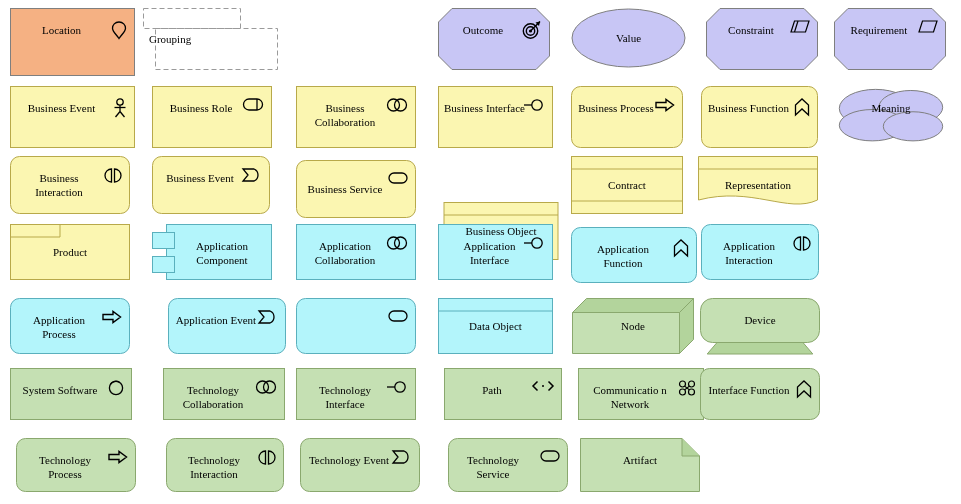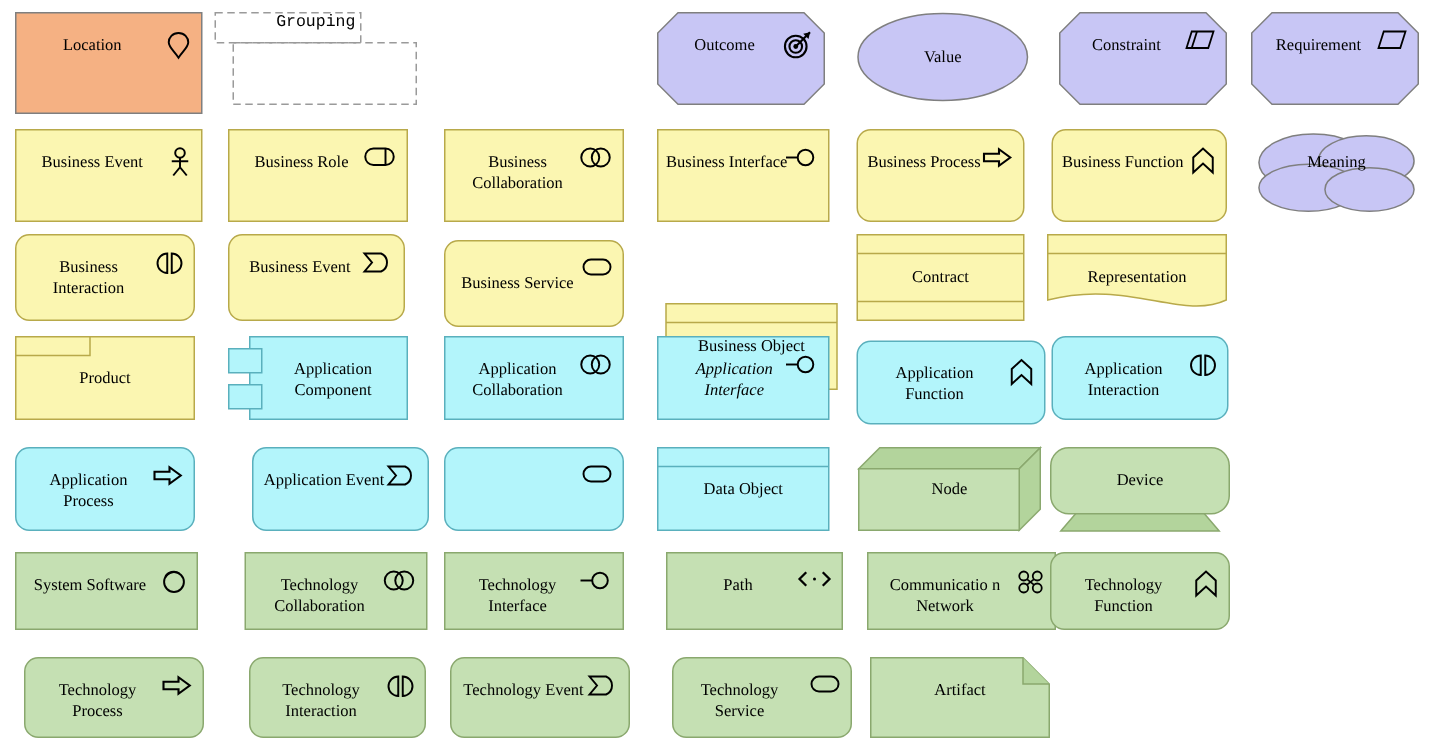--- a/index.html
+++ b/index.html
@@ -43,21 +43,21 @@
         <svg width="16" height="20">
           <path d="M8,2 C4,2 1.5,5 1.5,8.2 C1.5,11.5 5,14 8,18.5 C11,14 14.5,11.5 14.5,8.2 C14.5,5 12,2 8,2 Z" fill="none" stroke="#000000" stroke-width="1.3"></path>
         </svg>
       </div>
     </div>
     <div class="el" style="left: 143px; top: 8px; width: 135px; height: 62px;">
       <svg class="elbox" width="135" height="62" viewBox="0 0 135 62">
         <rect x="0.5" y="0.5" width="97" height="20" fill="none" stroke="#9a9a9a" stroke-width="1" stroke-dasharray="5,3"></rect>
         <rect x="12.5" y="20.5" width="122" height="41" fill="none" stroke="#9a9a9a" stroke-width="1" stroke-dasharray="5,3"></rect>
       </svg>
-      <div class="label" style="top:0;text-align:center;padding-left:6px;font-family:Liberation Mono, monospace;">Grouping</div>
+      <div class="label" style="top:24px;text-align:left;padding-left:6px;">Grouping</div>
     </div>
     <div class="el" style="left: 438px; top: 8px; width: 112px; height: 62px;">
       <svg class="elbox" width="112" height="62" viewBox="0 0 112 62">
         <polygon points="14,0.5 98,0.5 111.5,14 111.5,48 98,61.5 14,61.5 0.5,48 0.5,14" fill="#c8c6f5" stroke="#7f7f7f" stroke-width="1"></polygon>
       </svg>
       <div class="label top" style="padding-left:6px;padding-right:28px;">Outcome</div>
       <div class="ico" style="right:8px;top:12px;">
         <svg width="20" height="20">
           <circle cx="8.5" cy="11" r="7.2" fill="none" stroke="#000000" stroke-width="1.4"></circle>
           <circle cx="8.5" cy="11" r="4.2" fill="none" stroke="#000000" stroke-width="1.4"></circle>
@@ -260,21 +260,21 @@
         <svg width="22" height="14">
           <circle cx="7.5" cy="7" r="6" fill="none" stroke="#000000" stroke-width="1.3"></circle>
           <circle cx="14.5" cy="7" r="6" fill="none" stroke="#000000" stroke-width="1.3"></circle>
         </svg>
       </div>
     </div>
     <div class="el" style="left: 438px; top: 224px; width: 115px; height: 56px;">
       <svg class="elbox" width="115" height="56" viewBox="0 0 115 56">
         <rect x="0.5" y="0.5" width="114" height="55" fill="#b3f5fb" stroke="#5ab0bd" stroke-width="1"></rect>
       </svg>
-      <div class="label top" style="padding-left:6px;padding-right:18px;font-style:italic;">Application Interface</div>
+      <div class="label top" style="padding-left:6px;padding-right:18px;">Application Interface</div>
       <div class="ico" style="right:8px;top:12px;">
         <svg width="22" height="14">
           <line x1="1" y1="7" x2="9" y2="7" stroke="#000000" stroke-width="1.3"></line>
           <circle cx="14" cy="7" r="5.2" fill="none" stroke="#000000" stroke-width="1.3"></circle>
         </svg>
       </div>
     </div>
     <div class="el" style="left: 571px; top: 227px; width: 126px; height: 56px;">
       <svg class="elbox" width="126" height="56" viewBox="0 0 126 56">
         <rect x="0.5" y="0.5" width="125" height="55" rx="9" ry="9" fill="#b3f5fb" stroke="#5ab0bd" stroke-width="1"></rect>
@@ -414,21 +414,21 @@
           <circle cx="13.5" cy="12" r="3" fill="none" stroke="#000000" stroke-width="1.2"></circle>
           <line x1="6.6" y1="6.1" x2="11.4" y2="9.9" stroke="#000000" stroke-width="1.2"></line>
           <line x1="11.4" y1="6.1" x2="6.6" y2="9.9" stroke="#000000" stroke-width="1.2"></line>
         </svg>
       </div>
     </div>
     <div class="el" style="left: 700px; top: 368px; width: 120px; height: 52px;">
       <svg class="elbox" width="120" height="52" viewBox="0 0 120 52">
         <rect x="0.5" y="0.5" width="119" height="51" rx="9" ry="9" fill="#c5e0b3" stroke="#8aa86e" stroke-width="1"></rect>
       </svg>
-      <div class="label top" style="padding-left:6px;padding-right:28px;">Technology Function</div>
+      <div class="label top" style="padding-left:6px;padding-right:28px;">Interface Function</div>
       <div class="ico" style="right:8px;top:12px;">
         <svg width="16" height="18">
           <path d="M1.5,17 L1.5,7 L8,1 L14.5,7 L14.5,17 L8,11 Z" fill="none" stroke="#000000" stroke-width="1.3"></path>
         </svg>
       </div>
     </div>
     <div class="el" style="left: 16px; top: 438px; width: 120px; height: 54px;">
       <svg class="elbox" width="120" height="54" viewBox="0 0 120 54">
         <rect x="0.5" y="0.5" width="119" height="53" rx="9" ry="9" fill="#c5e0b3" stroke="#8aa86e" stroke-width="1"></rect>
       </svg>

